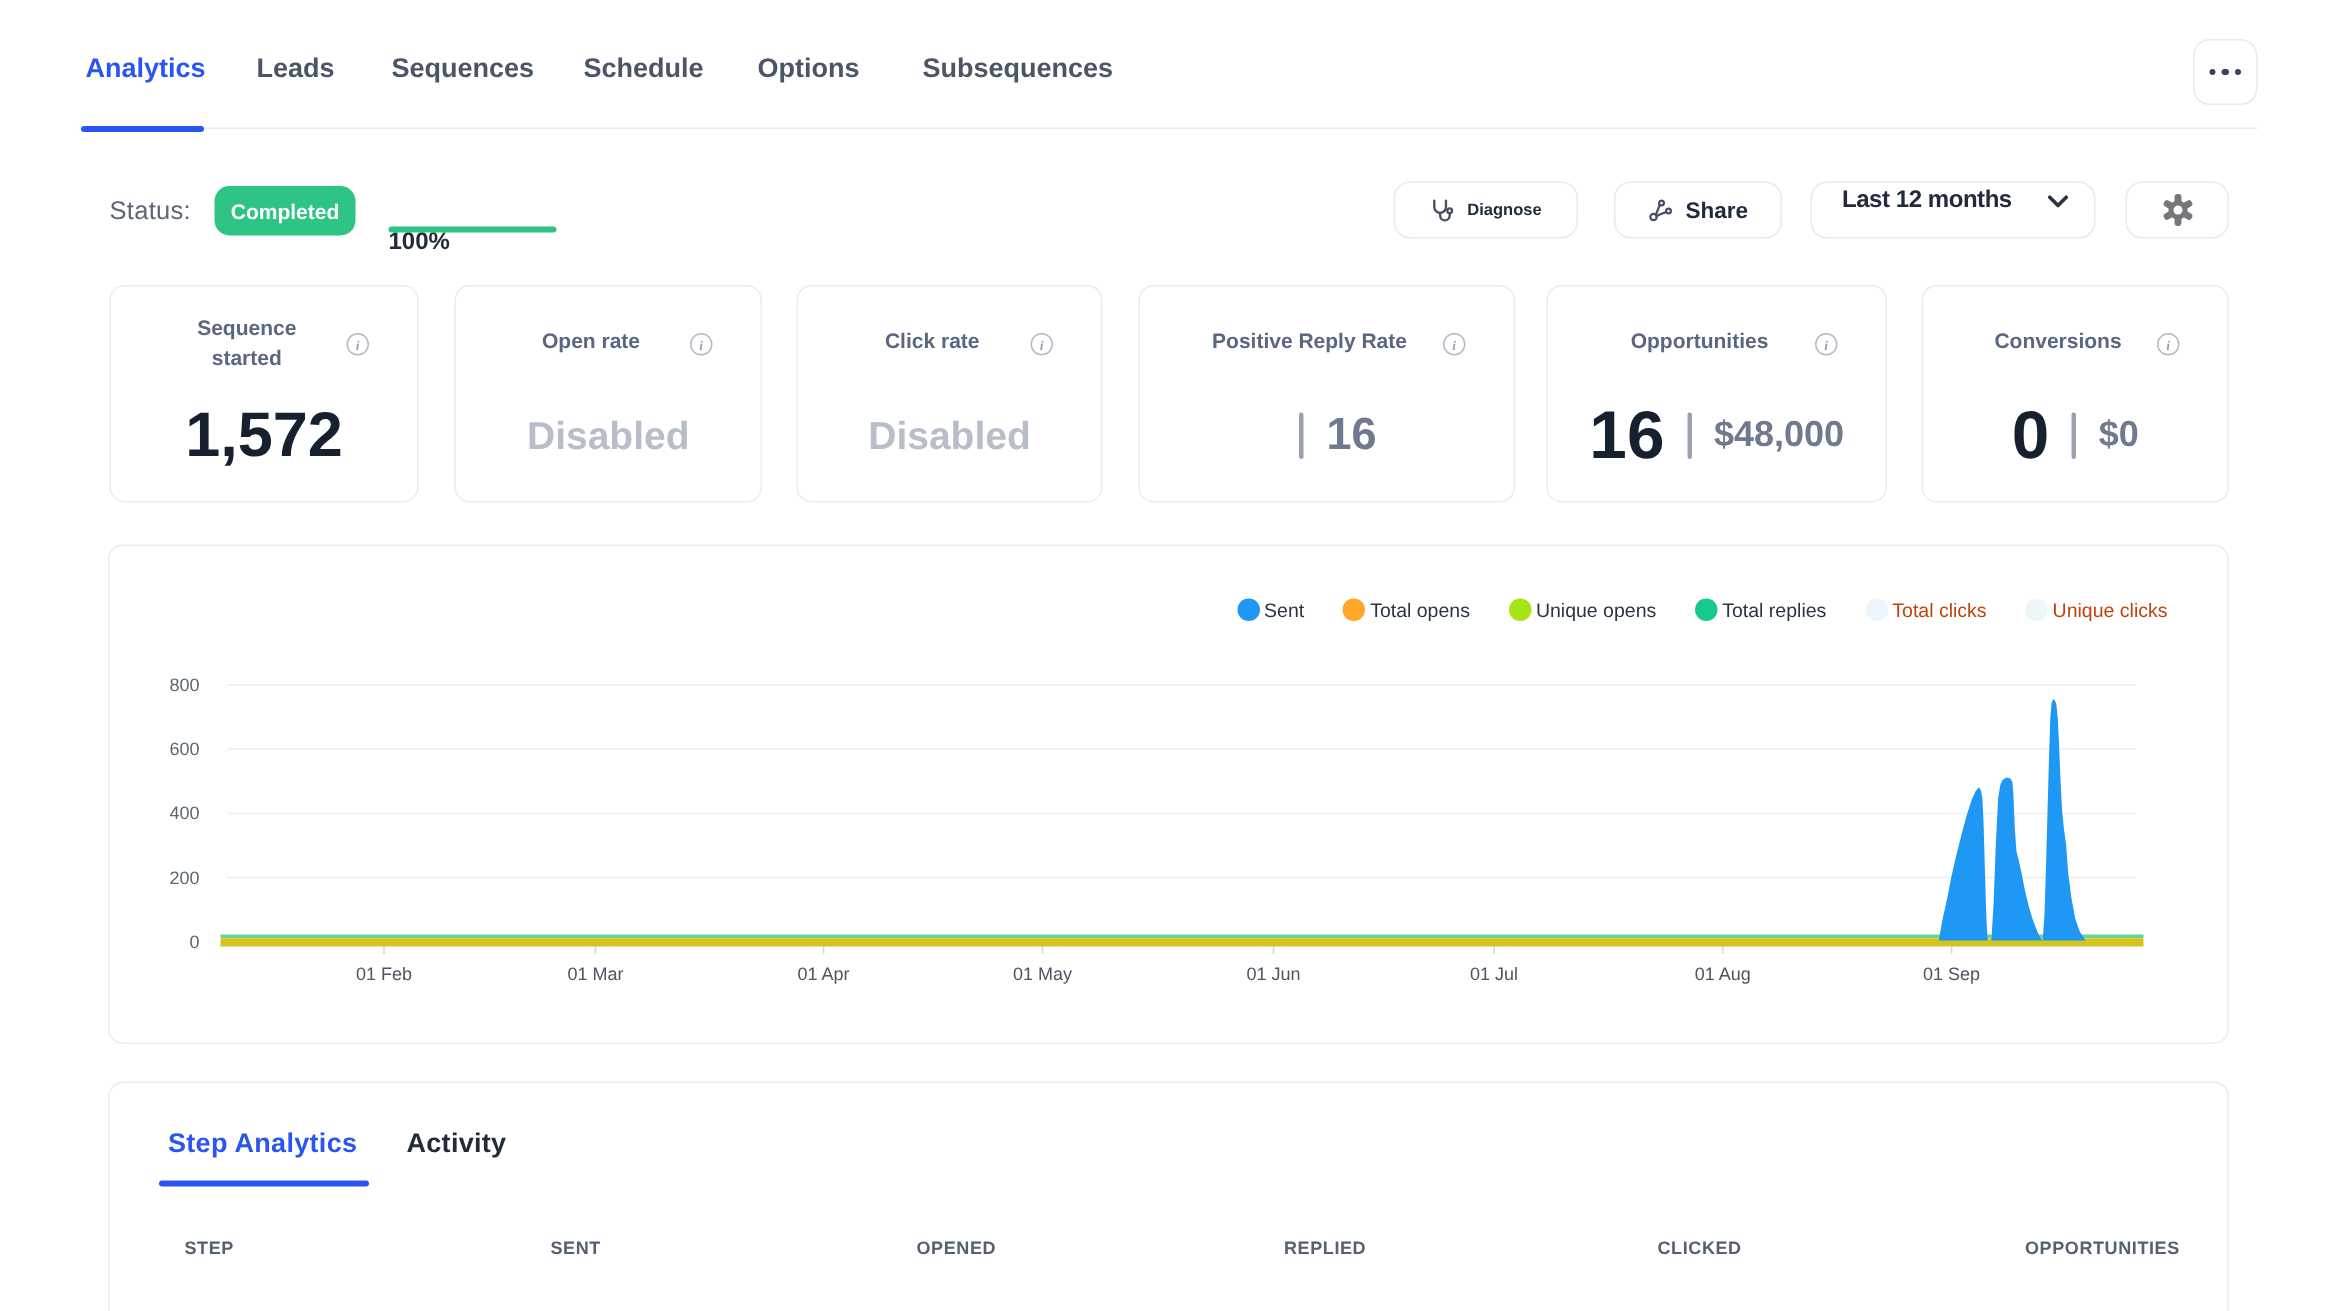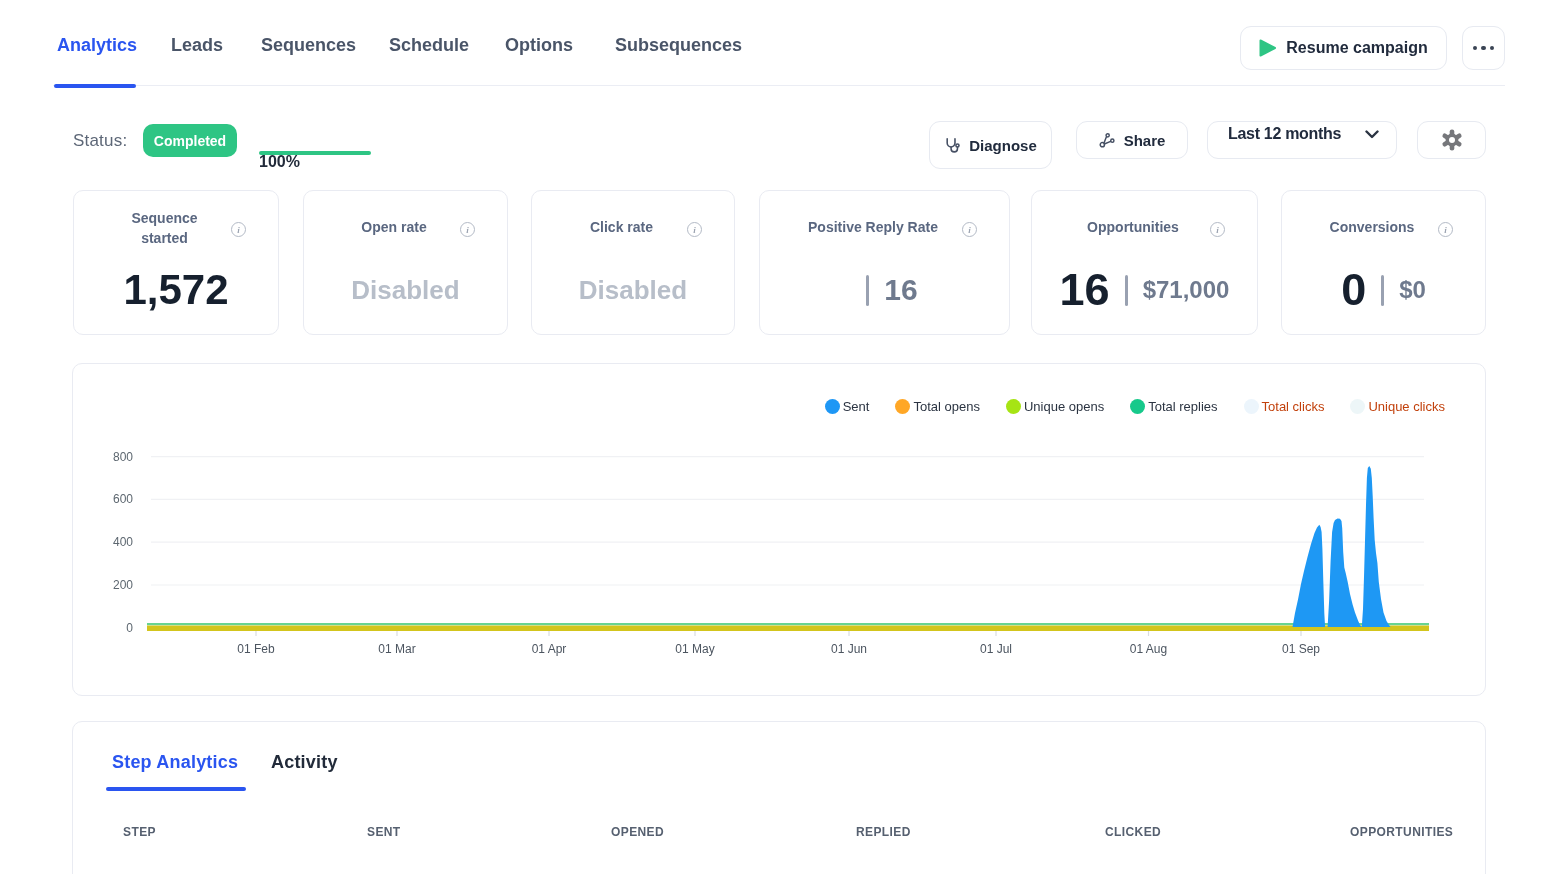--- a/index.html
+++ b/index.html
@@ -53,37 +53,31 @@
 <div id="page">
 
   <div id="navline" class="abs"></div>
   <div class="abs tab active" style="left:57px">Analytics</div>
   <div class="abs tab" style="left:171px">Leads</div>
   <div class="abs tab" style="left:261px">Sequences</div>
   <div class="abs tab" style="left:389px">Schedule</div>
   <div class="abs tab" style="left:505px">Options</div>
   <div class="abs tab" style="left:615px">Subsequences</div>
   <div id="tabbar" class="abs"></div>
-  <div class="abs btn" style="left:1240px; top:26px; width:207px; height:44px; font-size:16px; gap:10px;">
-    <svg width="17" height="18" viewBox="0 0 17 18">
-        <polygon points="1.5,1.5 16,9 1.5,16.5" fill="#2ec584" stroke="#2ec584" stroke-width="2" stroke-linejoin="round"></polygon>
-      </svg>
-    <span>Resume campaign</span>
-  </div>
   <div class="abs btn" style="left:1462px; top:26px; width:43px; height:44px; gap:4px;">
     <span style="width:4.5px;height:4.5px;border-radius:50%;background:#3a4454"></span>
     <span style="width:4.5px;height:4.5px;border-radius:50%;background:#3a4454"></span>
     <span style="width:4.5px;height:4.5px;border-radius:50%;background:#3a4454"></span>
   </div>
 
   <div id="status-label" class="abs">Status:</div>
   <div id="pill" class="abs">Completed</div>
   <div id="pct" class="abs">100%</div>
   <div id="pctbar" class="abs"></div>
-  <div class="abs btn" style="left:929px; top:121px; width:123px; height:48px; font-size:15px; gap:8px;">
+  <div class="abs btn" style="left:929px; top:121px; width:123px; height:38px; font-size:11px; gap:8px;">
     <svg width="17" height="17" viewBox="0 0 24 24" fill="none" stroke="#454f63" stroke-width="2.2" stroke-linecap="round" stroke-linejoin="round">
         <path d="M4.5 2.5v6a5.5 5.5 0 0 0 11 0v-6"></path>
         <path d="M10 14v2.5a4.5 4.5 0 0 0 9 0v-2"></path>
         <circle cx="19" cy="12" r="2.2"></circle>
       </svg>
     <span>Diagnose</span>
   </div>
   <div class="abs btn" style="left:1076px; top:121px; width:112px; height:38px; font-size:15px; gap:9px;">
     <svg width="16" height="16" viewBox="0 0 24 24" fill="none" stroke="#454f63" stroke-width="2.2" stroke-linecap="round">
         <circle cx="5" cy="19" r="3.2"></circle>
@@ -141,21 +135,21 @@
         <span class="pipe"></span>
         <span class="subval" style="font-size:30px;">16</span>
       </div>
   </div>
   <div class="abs card" style="left:1031px; width:227px;">
     <div class="card-title" style="top:29px;">Opportunities</div>
       <span class="info">i</span>
     <div class="card-value">
         <span>16</span>
         <span class="pipe"></span>
-        <span class="subval">$71,000</span>
+        <span class="subval">$48,000</span>
       </div>
   </div>
   <div class="abs card" style="left:1281px; width:205px;">
     <div class="card-title" style="top:29px;">Conversions</div>
       <span class="info">i</span>
     <div class="card-value">
         <span>0</span>
         <span class="pipe"></span>
         <span class="subval">$0</span>
       </div>

